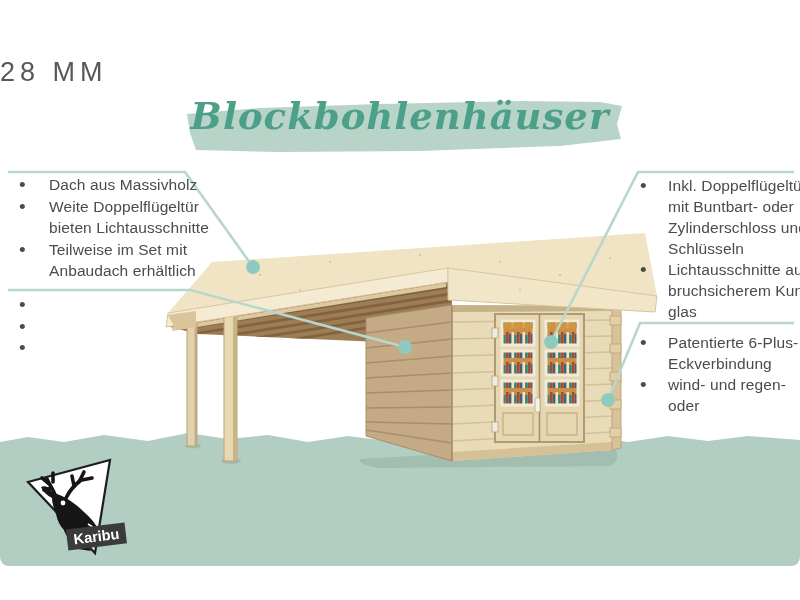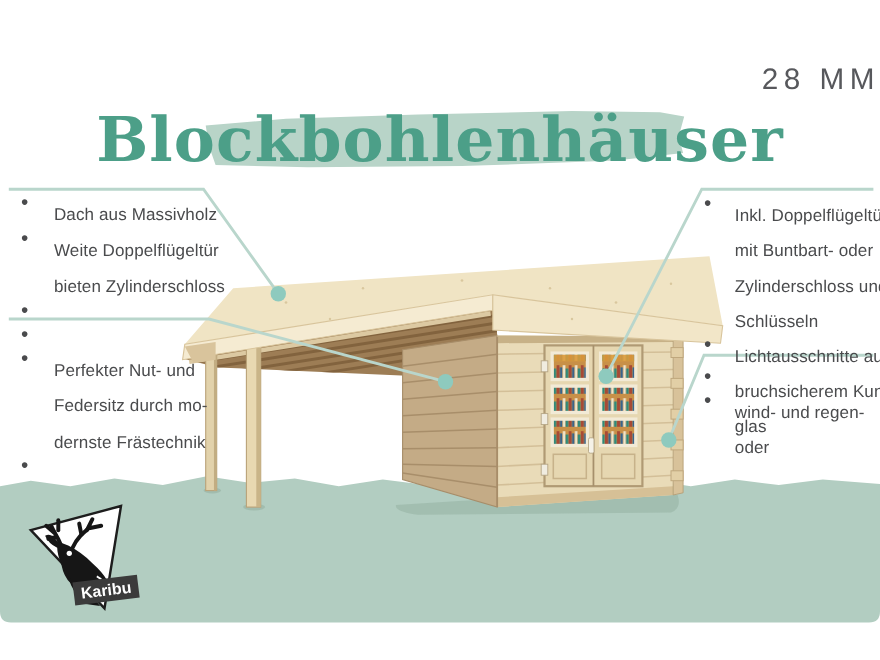--- a/index.html
+++ b/index.html
@@ -5,37 +5,37 @@
   html,body{margin:0;padding:0;background:#ffffff;}
   .stage{
     position:relative;width:800px;height:600px;overflow:hidden;
     background:#ffffff;
     font-family:"Liberation Sans", sans-serif;
     color:#4a4b4d;
   }
   .stage svg{position:absolute;left:0;top:0;}
   .size-label{
     position:absolute;left:0;top:57px;width:800px;
-    text-align:right;font-size:27px;letter-spacing:5px;
+    text-align:left;font-size:27px;letter-spacing:5px;
     color:#57585c;font-weight:400;
   }
   .script-title{
     position:absolute;left:0;top:94px;width:800px;
     text-align:center;
     font-family:"DejaVu Serif", serif;
-    font-weight:bold;
-    font-size:56px;letter-spacing:1px;
+    font-style:italic;font-weight:bold;
+    font-size:37px;letter-spacing:1px;
     color:#4c9f88;
   }
   .feature-list{position:absolute;font-size:15.5px;line-height:21.5px;letter-spacing:0.1px;}
   .feature-item{display:flex;align-items:flex-start;}
   .feature-item .bullet{flex:0 0 30px;text-align:left;padding-left:9px;font-size:19px;line-height:21.5px;}
   .feature-list.right .feature-item .bullet{flex:0 0 28px;padding-left:6px;}
   .feature-lines{flex:1;}
-  .feature-lines div{white-space:nowrap;margin-top:11px;}
+  .feature-lines div{white-space:nowrap;}
   .list-left-top   {left:10px;  top:174px; width:210px;}
   .list-left-bottom{left:10px;  top:294px; width:210px;}
   .list-right-top   {left:634px; top:175px; width:166px; line-height:21px;}
   .list-right-bottom{left:634px; top:332px; width:166px; line-height:21px;}
 </style>
 </head>
 <body>
 
 <div class="stage">
 
@@ -225,39 +225,38 @@
     <div class="feature-item">
       <span class="bullet">•</span>
       <div class="feature-lines">
         <div>Dach aus Massivholz</div>
       </div>
     </div>
     <div class="feature-item">
       <span class="bullet">•</span>
       <div class="feature-lines">
         <div>Weite Doppelflügeltür</div>
-        <div>bieten Zylinderschloss</div>
-      </div>
-    </div>
-    <div class="feature-item">
-      <span class="bullet">•</span>
+        <div>bieten Lichtausschnitte</div>
+      </div>
+    </div>
+    <div class="feature-item">
+      <span class="bullet">•</span>
+      <div class="feature-lines">
+        <div>Teilweise im Set mit</div>
+        <div>Anbaudach erhältlich</div>
+      </div>
     </div>
   </div>
 
   <div class="feature-list list-left-bottom">
     <div class="feature-item">
       <span class="bullet">•</span>
     </div>
     <div class="feature-item">
       <span class="bullet">•</span>
-      <div class="feature-lines">
-        <div>Perfekter Nut- und</div>
-        <div>Federsitz durch mo-</div>
-        <div>dernste Frästechnik</div>
-      </div>
     </div>
     <div class="feature-item">
       <span class="bullet">•</span>
     </div>
   </div>
 
   <div class="feature-list right list-right-top">
     <div class="feature-item">
       <span class="bullet">•</span>
       <div class="feature-lines">
@@ -273,20 +272,24 @@
         <div>Lichtausschnitte aus</div>
         <div>bruchsicherem Kunst-</div>
         <div>glas</div>
       </div>
     </div>
   </div>
 
   <div class="feature-list right list-right-bottom">
     <div class="feature-item">
       <span class="bullet">•</span>
+      <div class="feature-lines">
+        <div>Patentierte 6-Plus-</div>
+        <div>Eckverbindung</div>
+      </div>
     </div>
     <div class="feature-item">
       <span class="bullet">•</span>
       <div class="feature-lines">
         <div>wind- und regen-</div>
         <div>oder</div>
       </div>
     </div>
   </div>
 

